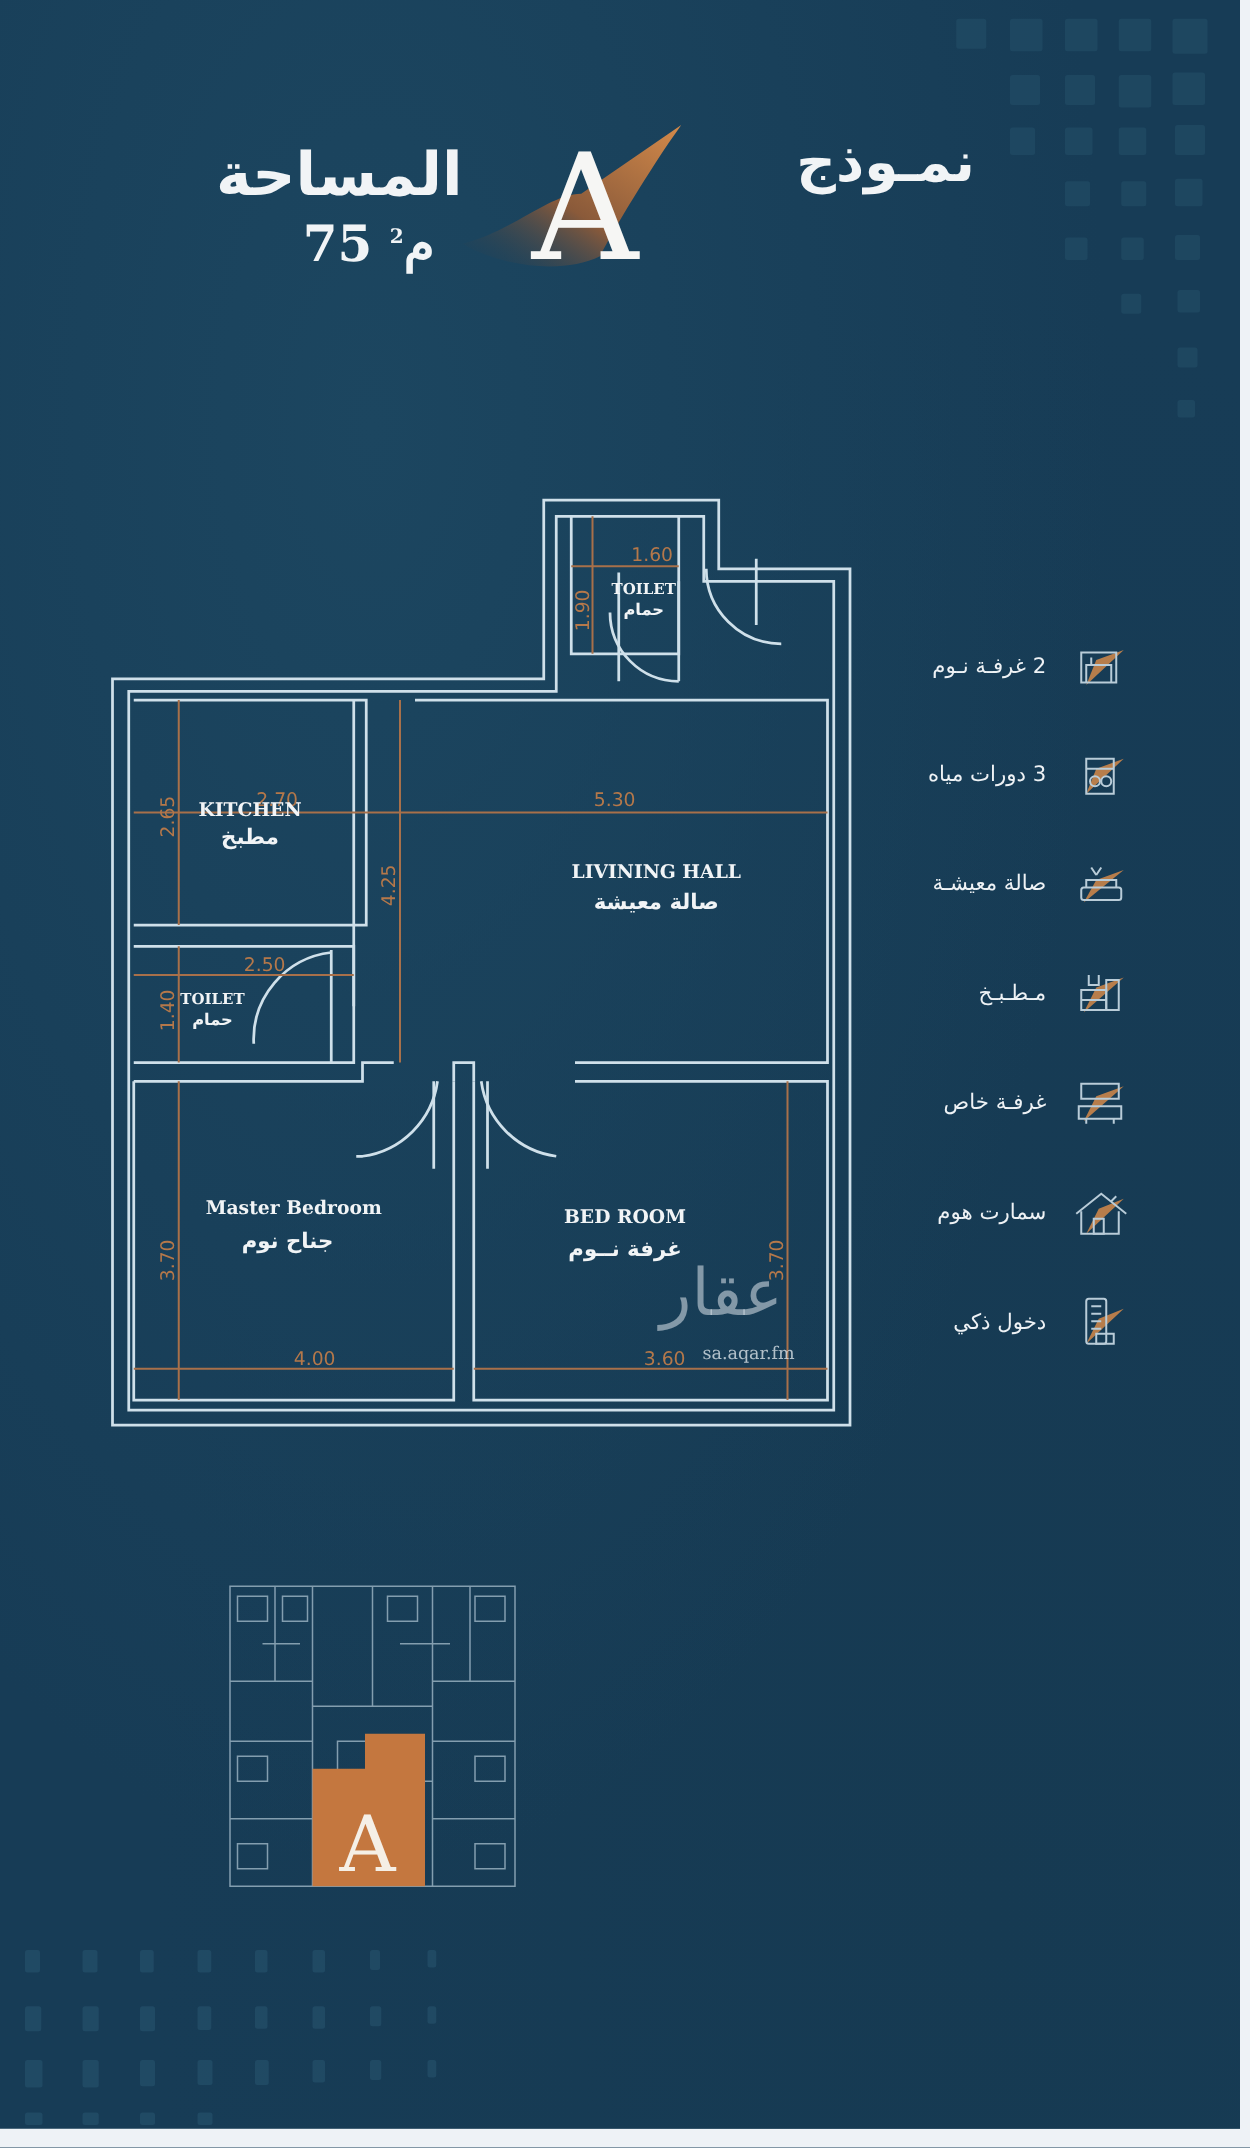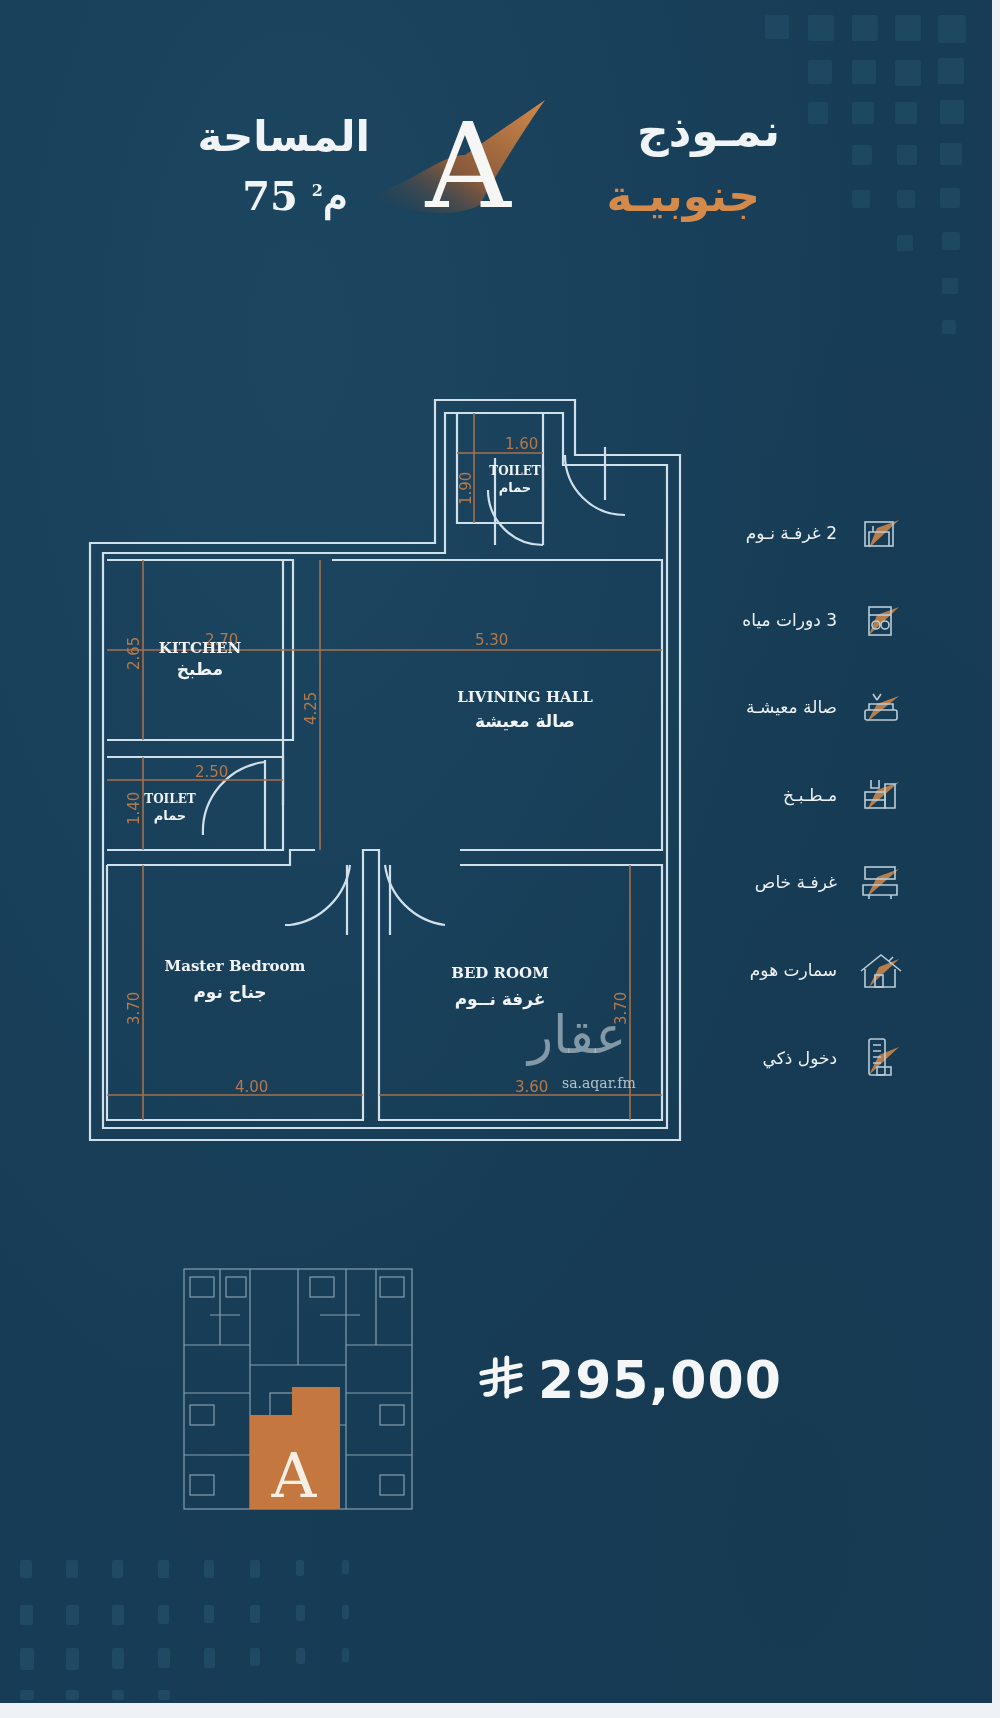--- a/index.html
+++ b/index.html
@@ -7,21 +7,21 @@
   .panel{position:absolute;left:0;top:0;width:992px;height:1703px;background:#173c56;overflow:hidden;
     background-image:radial-gradient(ellipse at 30% 20%, #1c4660 0%, rgba(23,60,86,0) 60%),radial-gradient(ellipse at 80% 90%, #163a52 0%, rgba(23,60,86,0) 60%);}
   .sq{position:absolute;background:#24506a;opacity:.55;border-radius:2px;}
   .ar{direction:rtl;font-family:"DejaVu Sans",sans-serif;font-weight:bold;}
   .abs{position:absolute;}
   .white{color:#f1f4f6;}
   .orange{color:#d48a4a;}
   
   .title-model{left:580px;top:105px;width:200px;text-align:right;font-size:44px;}
   .title-south{left:560px;top:170px;width:200px;text-align:right;font-size:44px;}
-  .area-label{left:220px;top:112px;width:150px;text-align:center;font-size:42px;}
+  .area-label{left:220px;top:112px;width:150px;text-align:center;font-size:48px;}
   .area-value{left:220px;top:172px;width:150px;text-align:center;font-size:40px;font-family:"DejaVu Serif",serif;}
   .area-value sup{font-size:16px;}
   .inner-label{left:360px;top:265px;width:270px;text-align:center;font-size:40px;}
   .logo{left:370px;top:95px;width:190px;height:130px;}
   
   .plan{left:85px;top:395px;width:600px;height:750px;}
   .plan svg{width:100%;height:100%;}
   .room-en{font-family:"DejaVu Serif",serif;font-weight:bold;fill:#f1f4f6;font-size:15px;}
   .room-ar{font-family:"DejaVu Sans",sans-serif;font-weight:bold;fill:#f1f4f6;font-size:17px;}
   .dim{font-family:"DejaVu Sans",sans-serif;fill:#b5784a;font-size:15px;}
@@ -95,21 +95,20 @@
     <div class="dots" style="left:250px;top:1648px;width:10px;height:18px"></div>
     <div class="dots" style="left:296px;top:1648px;width:9px;height:16px"></div>
     <div class="dots" style="left:342px;top:1648px;width:7px;height:14px"></div>
     <div class="dots" style="left:20px;top:1690px;width:14px;height:10px"></div>
     <div class="dots" style="left:66px;top:1690px;width:13px;height:10px"></div>
     <div class="dots" style="left:112px;top:1690px;width:12px;height:10px"></div>
     <div class="dots" style="left:158px;top:1690px;width:12px;height:10px"></div>
   </div>
 
   <div class="abs ar white title-model">نمـوذج</div>
-  <div class="abs ar orange title-south">جنوبيـة</div>
 
   <div class="abs logo">
     <svg viewBox="0 0 190 130" width="190" height="130">
       <defs>
         <linearGradient id="swoosh" x1="0" y1="1" x2="1" y2="0">
           <stop offset="0" stop-color="#173c56" stop-opacity="0"></stop>
           <stop offset="0.45" stop-color="#8a5a3a"></stop>
           <stop offset="1" stop-color="#d48a4a"></stop>
         </linearGradient>
       </defs>
@@ -336,28 +335,14 @@
         <rect x="10" y="210" width="24" height="20"></rect>
           <rect x="200" y="210" width="24" height="20"></rect>
         <path d="M30 50 H60 M140 50 H180"></path>
         <path d="M70 160 H90 M146 160 H166"></path>
       </g>
       <path d="M70 150 H112 V122 H160 V244 H70 Z" fill="#c4773f"></path>
       <text x="114" y="232" text-anchor="middle" font-family="DejaVu Serif, serif" font-size="62" fill="#f5efe6">A</text>
     </svg>
   </div>
 
-  <div class="abs price">
-    <span>
-      <svg viewBox="0 0 50 50" width="48" height="48">
-        <g fill="none" stroke="#f4f6f8" stroke-width="5" stroke-linecap="round">
-          <path d="M18 6 V34 C18 40 14 42 8 42"></path>
-          <path d="M30 4 V44"></path>
-          <path d="M4 20 L44 12"></path>
-          <path d="M4 30 L44 22"></path>
-          <path d="M30 40 L44 36"></path>
-        </g>
-      </svg>
-    </span>
-    <span class="num">295,000</span>
-  </div>
 
 </div>
 
 </body></html>

